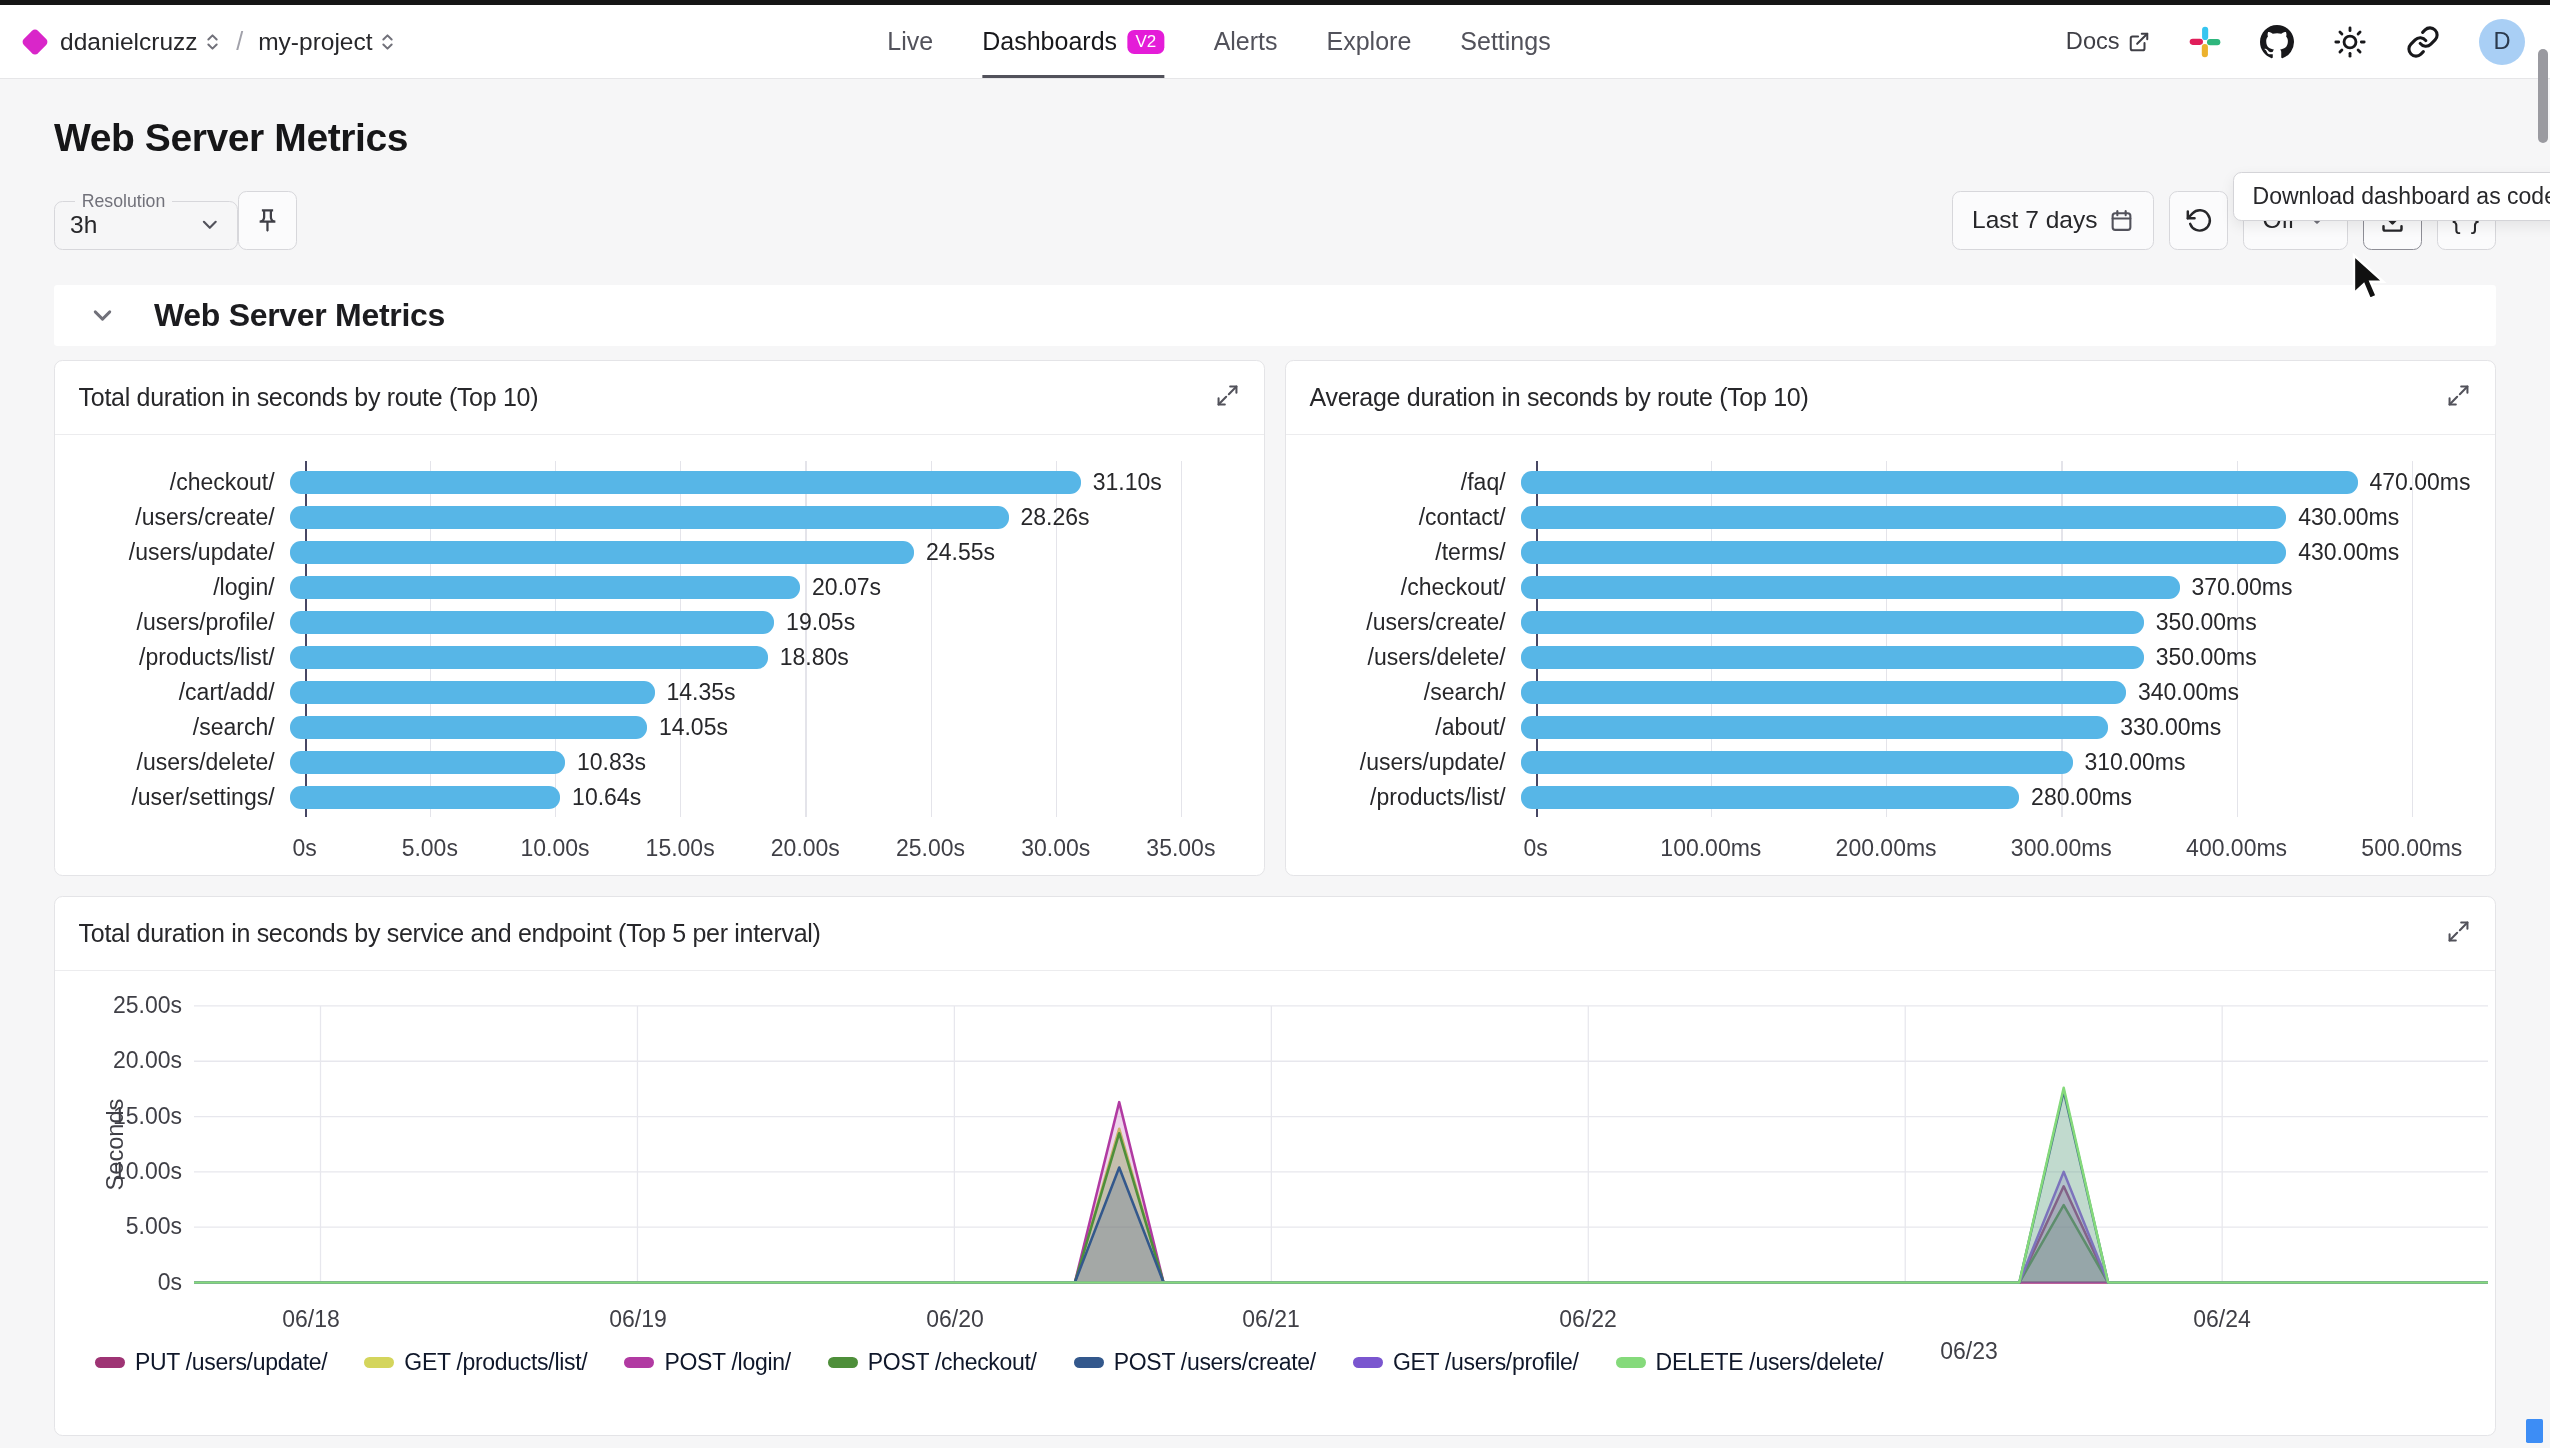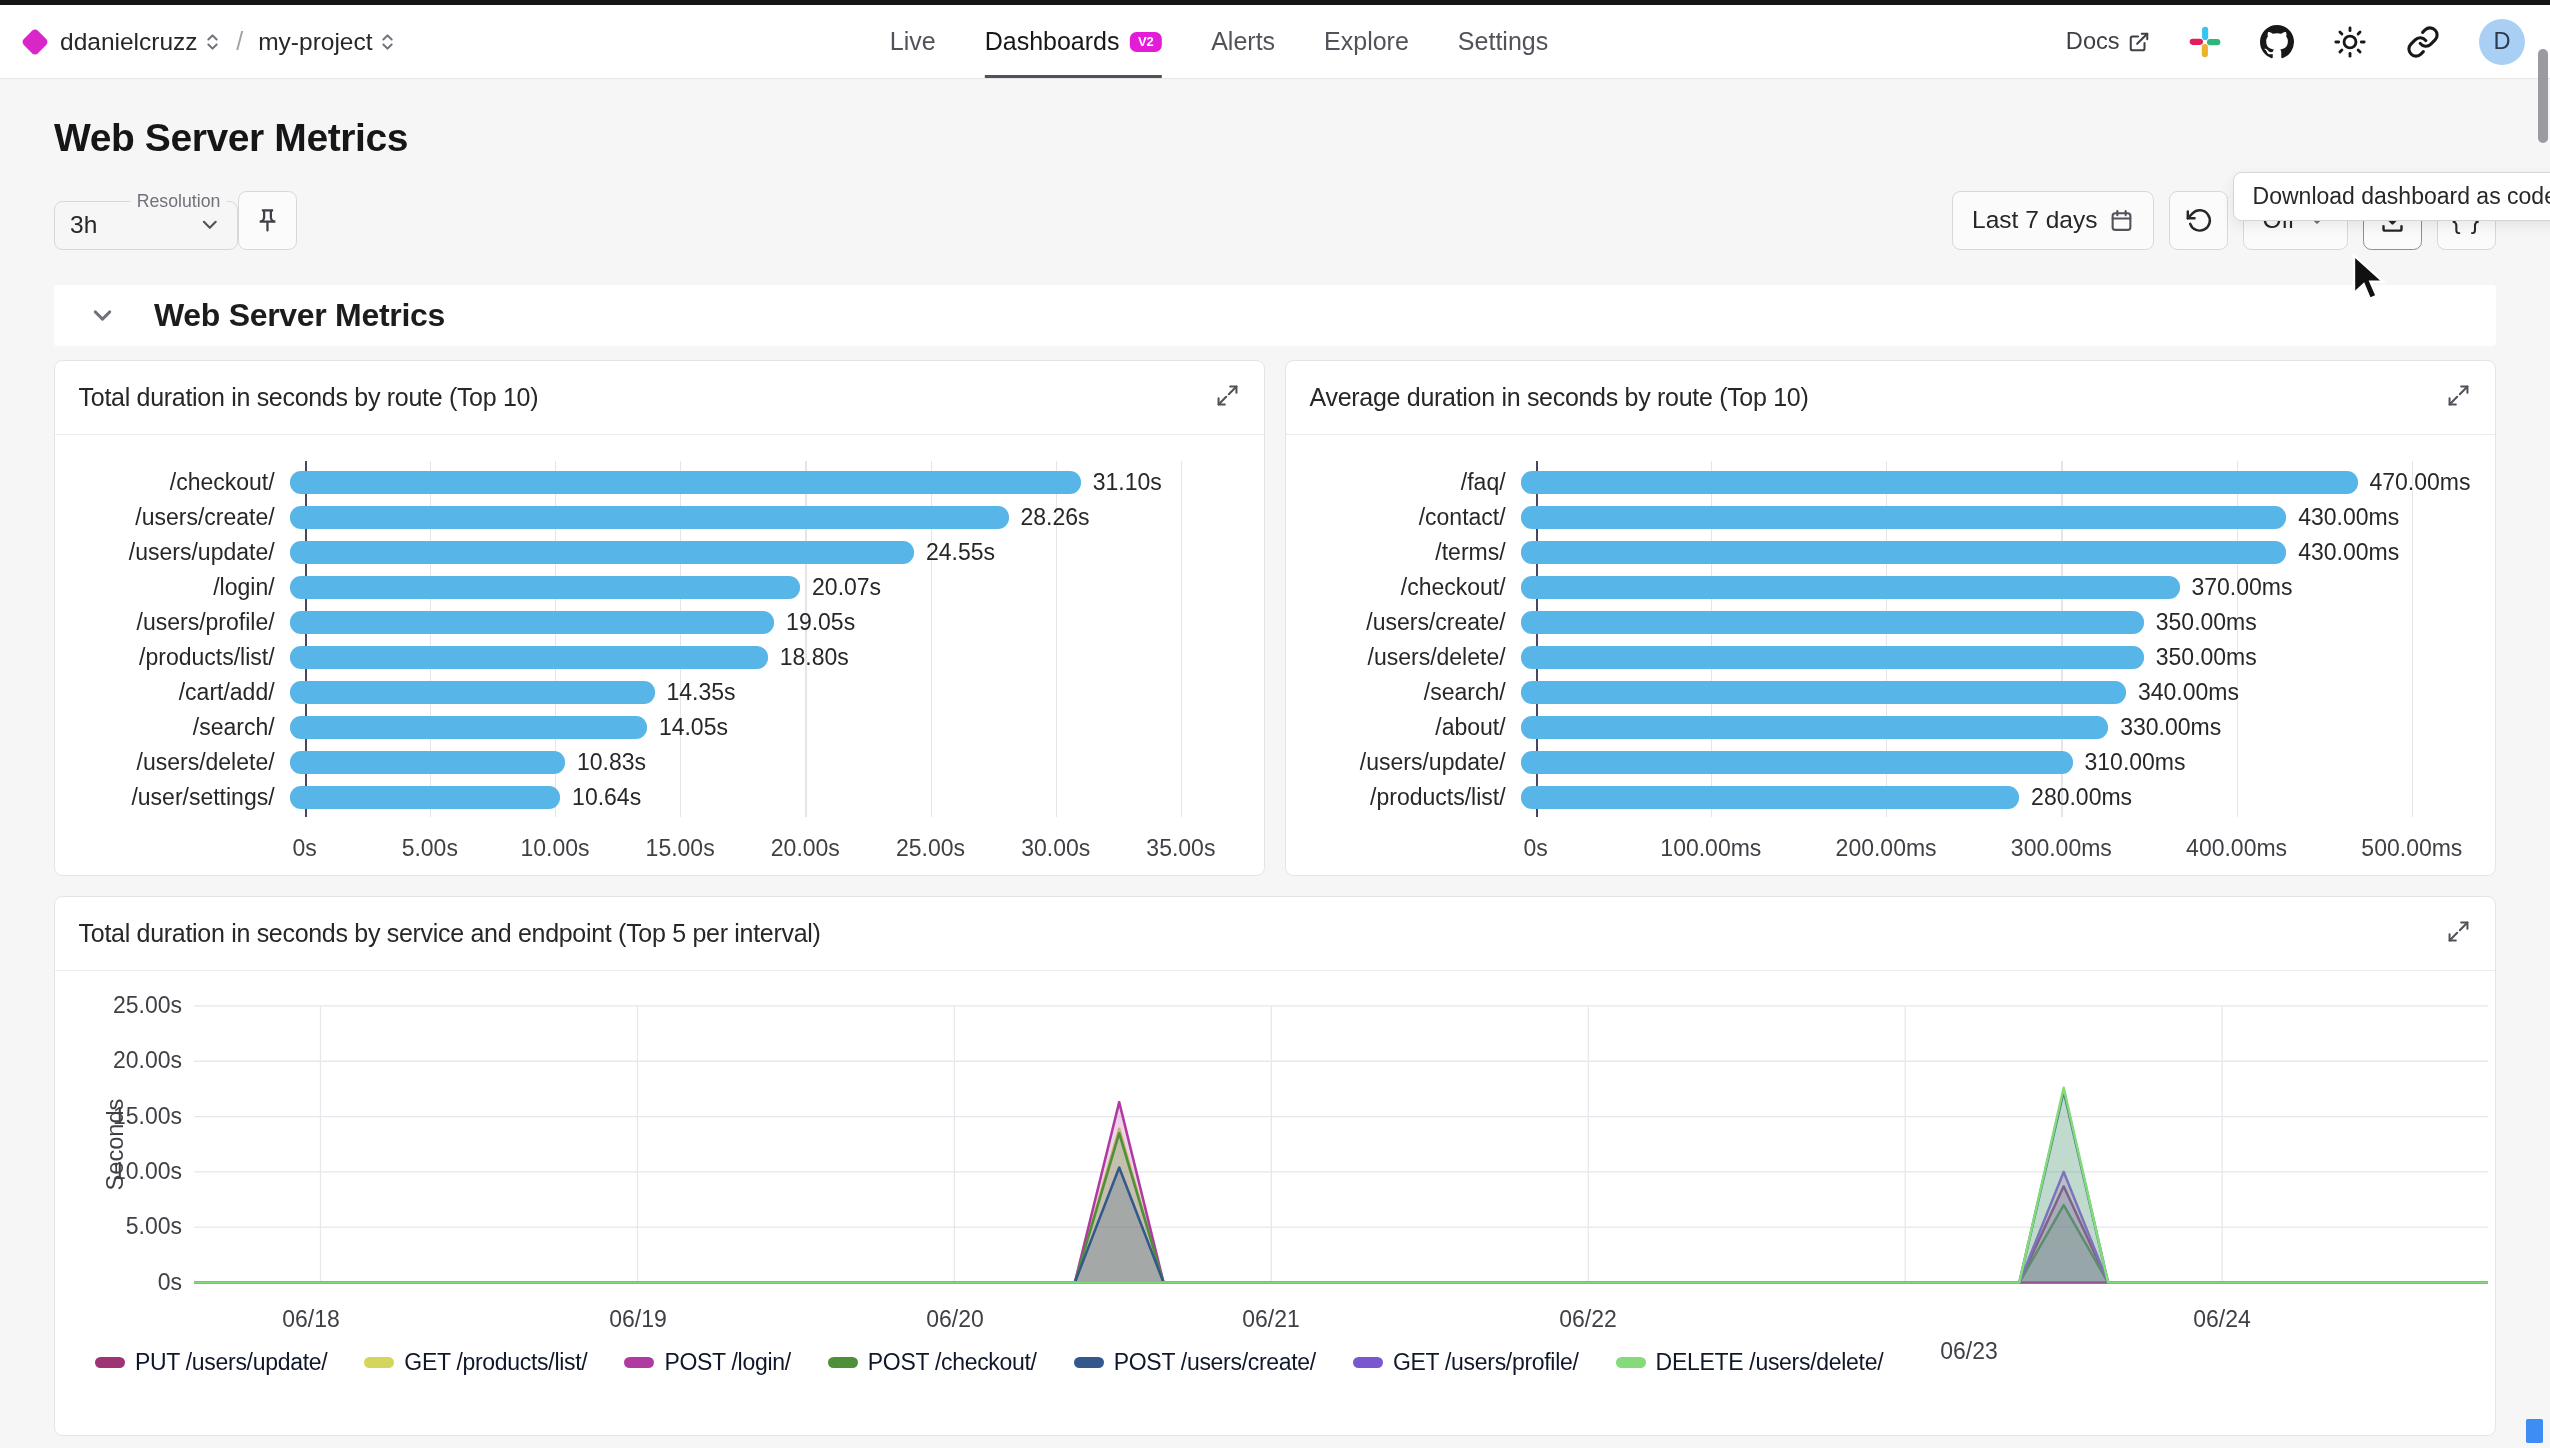--- a/index.html
+++ b/index.html
@@ -13,34 +13,34 @@
   .crumbs { display:flex; align-items:center; gap:15px; font-size:24.5px; font-weight:500; color:#27272a; }
   .diamond { width:20px; height:20px; background:#d926c9; transform:rotate(45deg); border-radius:4.2px; }
   .crumb-btn { display:flex; align-items:center; gap:6.7px; cursor:pointer; }
   .updown { display:flex; flex-direction:column; gap:0.8px; color:#71717a; }
   .crumb-sep { color:#a1a1aa; font-size:25px; }
   .tabs { position:absolute; left:calc(50% - 56px); transform:translateX(-50%); height:100%;
           display:flex; align-items:stretch; gap:49px; }
   .tab { display:flex; align-items:center; gap:10px; font-size:25px; color:#52525b; cursor:pointer;
          border-bottom:3.4px solid transparent; padding-top:3.4px; }
   .tab.active { color:#18181b; border-bottom-color:#52525b; }
-  .badge-v2 { background:#e41cd8; color:#fff; font-size:13px; font-weight:700; padding:3.4px 8.4px;
+  .badge-v2 { background:#e41cd8; color:#fff; font-size:17px; font-weight:400; padding:3.4px 8.4px;
               border-radius:6.7px; line-height:1; }
   .nav-right { margin-left:auto; display:flex; align-items:center; gap:39px; }
   .docs { display:flex; align-items:center; gap:8.4px; font-size:23.6px; color:#3f3f46; cursor:pointer; }
   .icon-btn { display:flex; align-items:center; justify-content:center; cursor:pointer; }
   .avatar { width:46px; height:46px; border-radius:50%; background:#a9cff5; color:#2b3a4d;
             display:flex; align-items:center; justify-content:center; font-size:23.6px; font-weight:500; }
 
   main { padding:0 54px; }
   h1 { font-size:39px; font-weight:700; letter-spacing:-0.4px; margin-top:37px; color:#161618; }
 
   
   .toolbar { margin-top:29px; display:flex; align-items:center; justify-content:space-between; height:62px; }
-  .toolbar-left { display:flex; align-items:center; gap:0;text-align:right; }
+  .toolbar-left { display:flex; align-items:center; gap:0; }
   fieldset.resolution { border:1.7px solid #d7d7db; border-radius:8.4px; width:184px; height:59px;
                         padding:0 15px; display:flex; align-items:center; position:relative; background:transparent; }
   fieldset.resolution legend { font-size:17.7px; color:#71717a; padding:0 6.7px; margin-left:5px; }
   .res-inner { display:flex; align-items:center; justify-content:space-between; width:100%; margin-top:-10px; }
   .res-value { font-size:24.5px; color:#27272a; }
   .btn { border:1.7px solid #d7d7db; border-radius:8.4px; background:#fbfbfc; height:59px;
          display:flex; align-items:center; justify-content:center; gap:11.8px; font-size:24.5px;
          color:#27272a; cursor:pointer; padding:0 18.6px; }
   .btn.square { width:59px; padding:0; }
   .toolbar-right { display:flex; align-items:center; gap:15px; }

